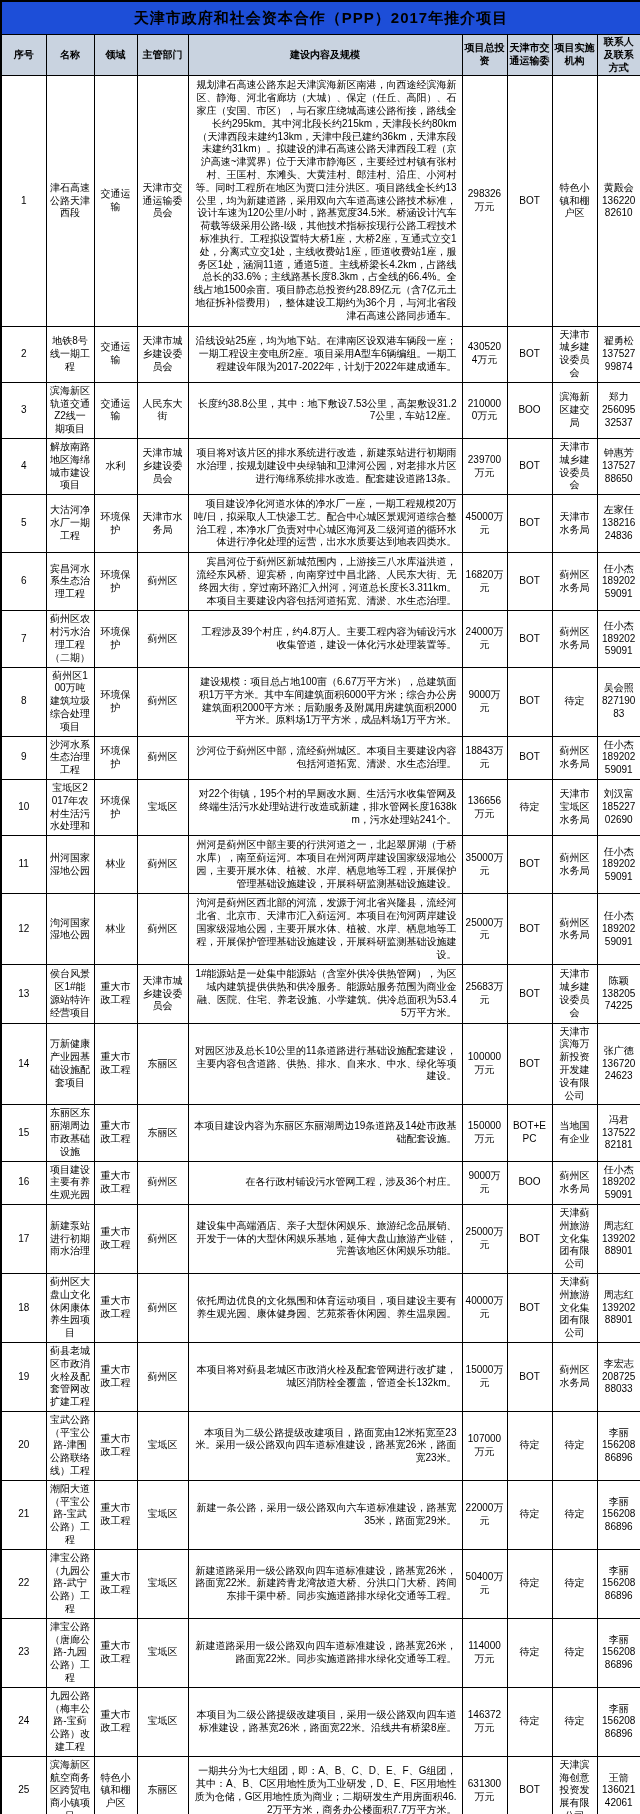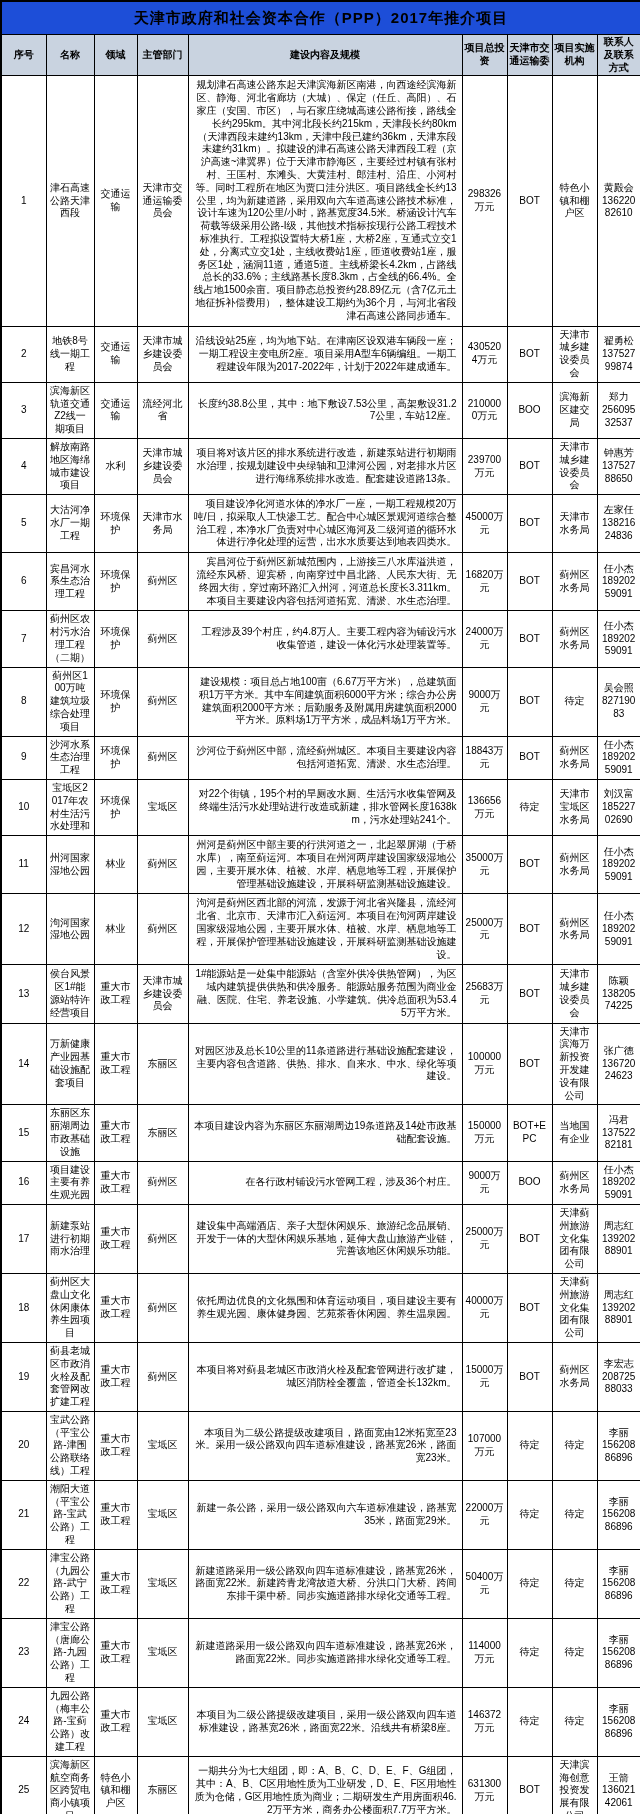--- a/index.html
+++ b/index.html
@@ -73,21 +73,21 @@
           <td class="col-investment">4305204万元</td>
           <td class="col-mode">BOT</td>
           <td class="col-agency">天津市城乡建设委员会</td>
           <td class="col-contact">翟勇松
 13752799874</td>
         </tr>
         <tr>
           <td class="col-no">3</td>
           <td class="col-name">滨海新区轨道交通Z2线一期项目</td>
           <td class="col-field">交通运输</td>
-          <td class="col-department">流经河北省</td>
+          <td class="col-department">人民东大街</td>
           <td class="col-description">长度约38.8公里，其中：地下敷设7.53公里，高架敷设31.27公里，车站12座。</td>
           <td class="col-investment">2100000万元</td>
           <td class="col-mode">BOO</td>
           <td class="col-agency">滨海新区建交局</td>
           <td class="col-contact">郑力
 25609532537</td>
         </tr>
         <tr>
           <td class="col-no">4</td>
           <td class="col-name">解放南路地区海绵城市建设项目</td>

